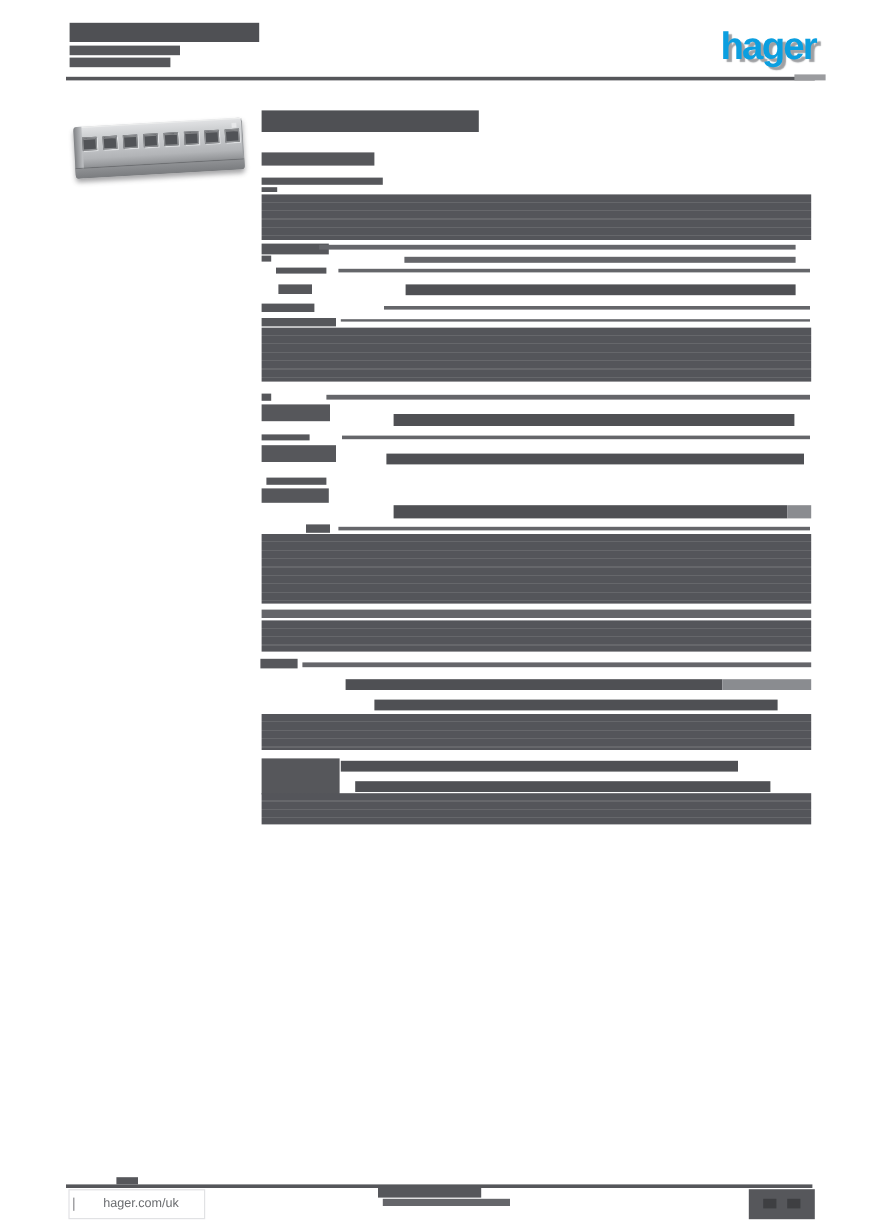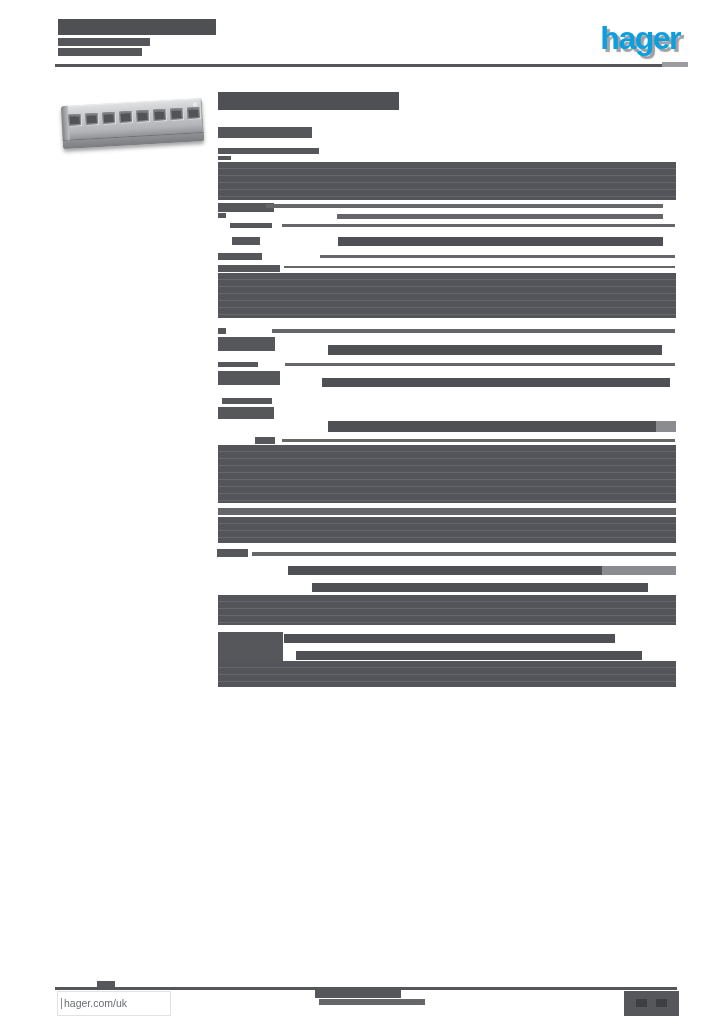--- a/index.html
+++ b/index.html
@@ -43,21 +43,21 @@
     box-shadow:inset 0 1px 0 rgba(255,255,255,.3), 1px 1px 0 rgba(235,236,238,.7);
   }
   .glint{position:absolute;top:4px;right:5px;width:4px;height:4px;background:#e6e7e9;}
   
   .url-box{
     position:absolute;left:57px;top:991px;width:114px;height:25px;
     background:#ffffff;border:1px solid #e1e2e4;box-sizing:border-box;
     display:flex;align-items:center;
   }
   .url-text{
-    font-size:10.5px;color:#6b6d70;padding-left:2px;margin-left:3px;
+    font-size:10.5px;color:#6b6d70;padding-left:24px;margin-left:3px;
     border-left:1px solid #8a8b8e;line-height:11px;
   }
 </style>
 </head>
 <body>
 
 <div class="page">
 
   <div class="logo">
     <span>hager</span>

